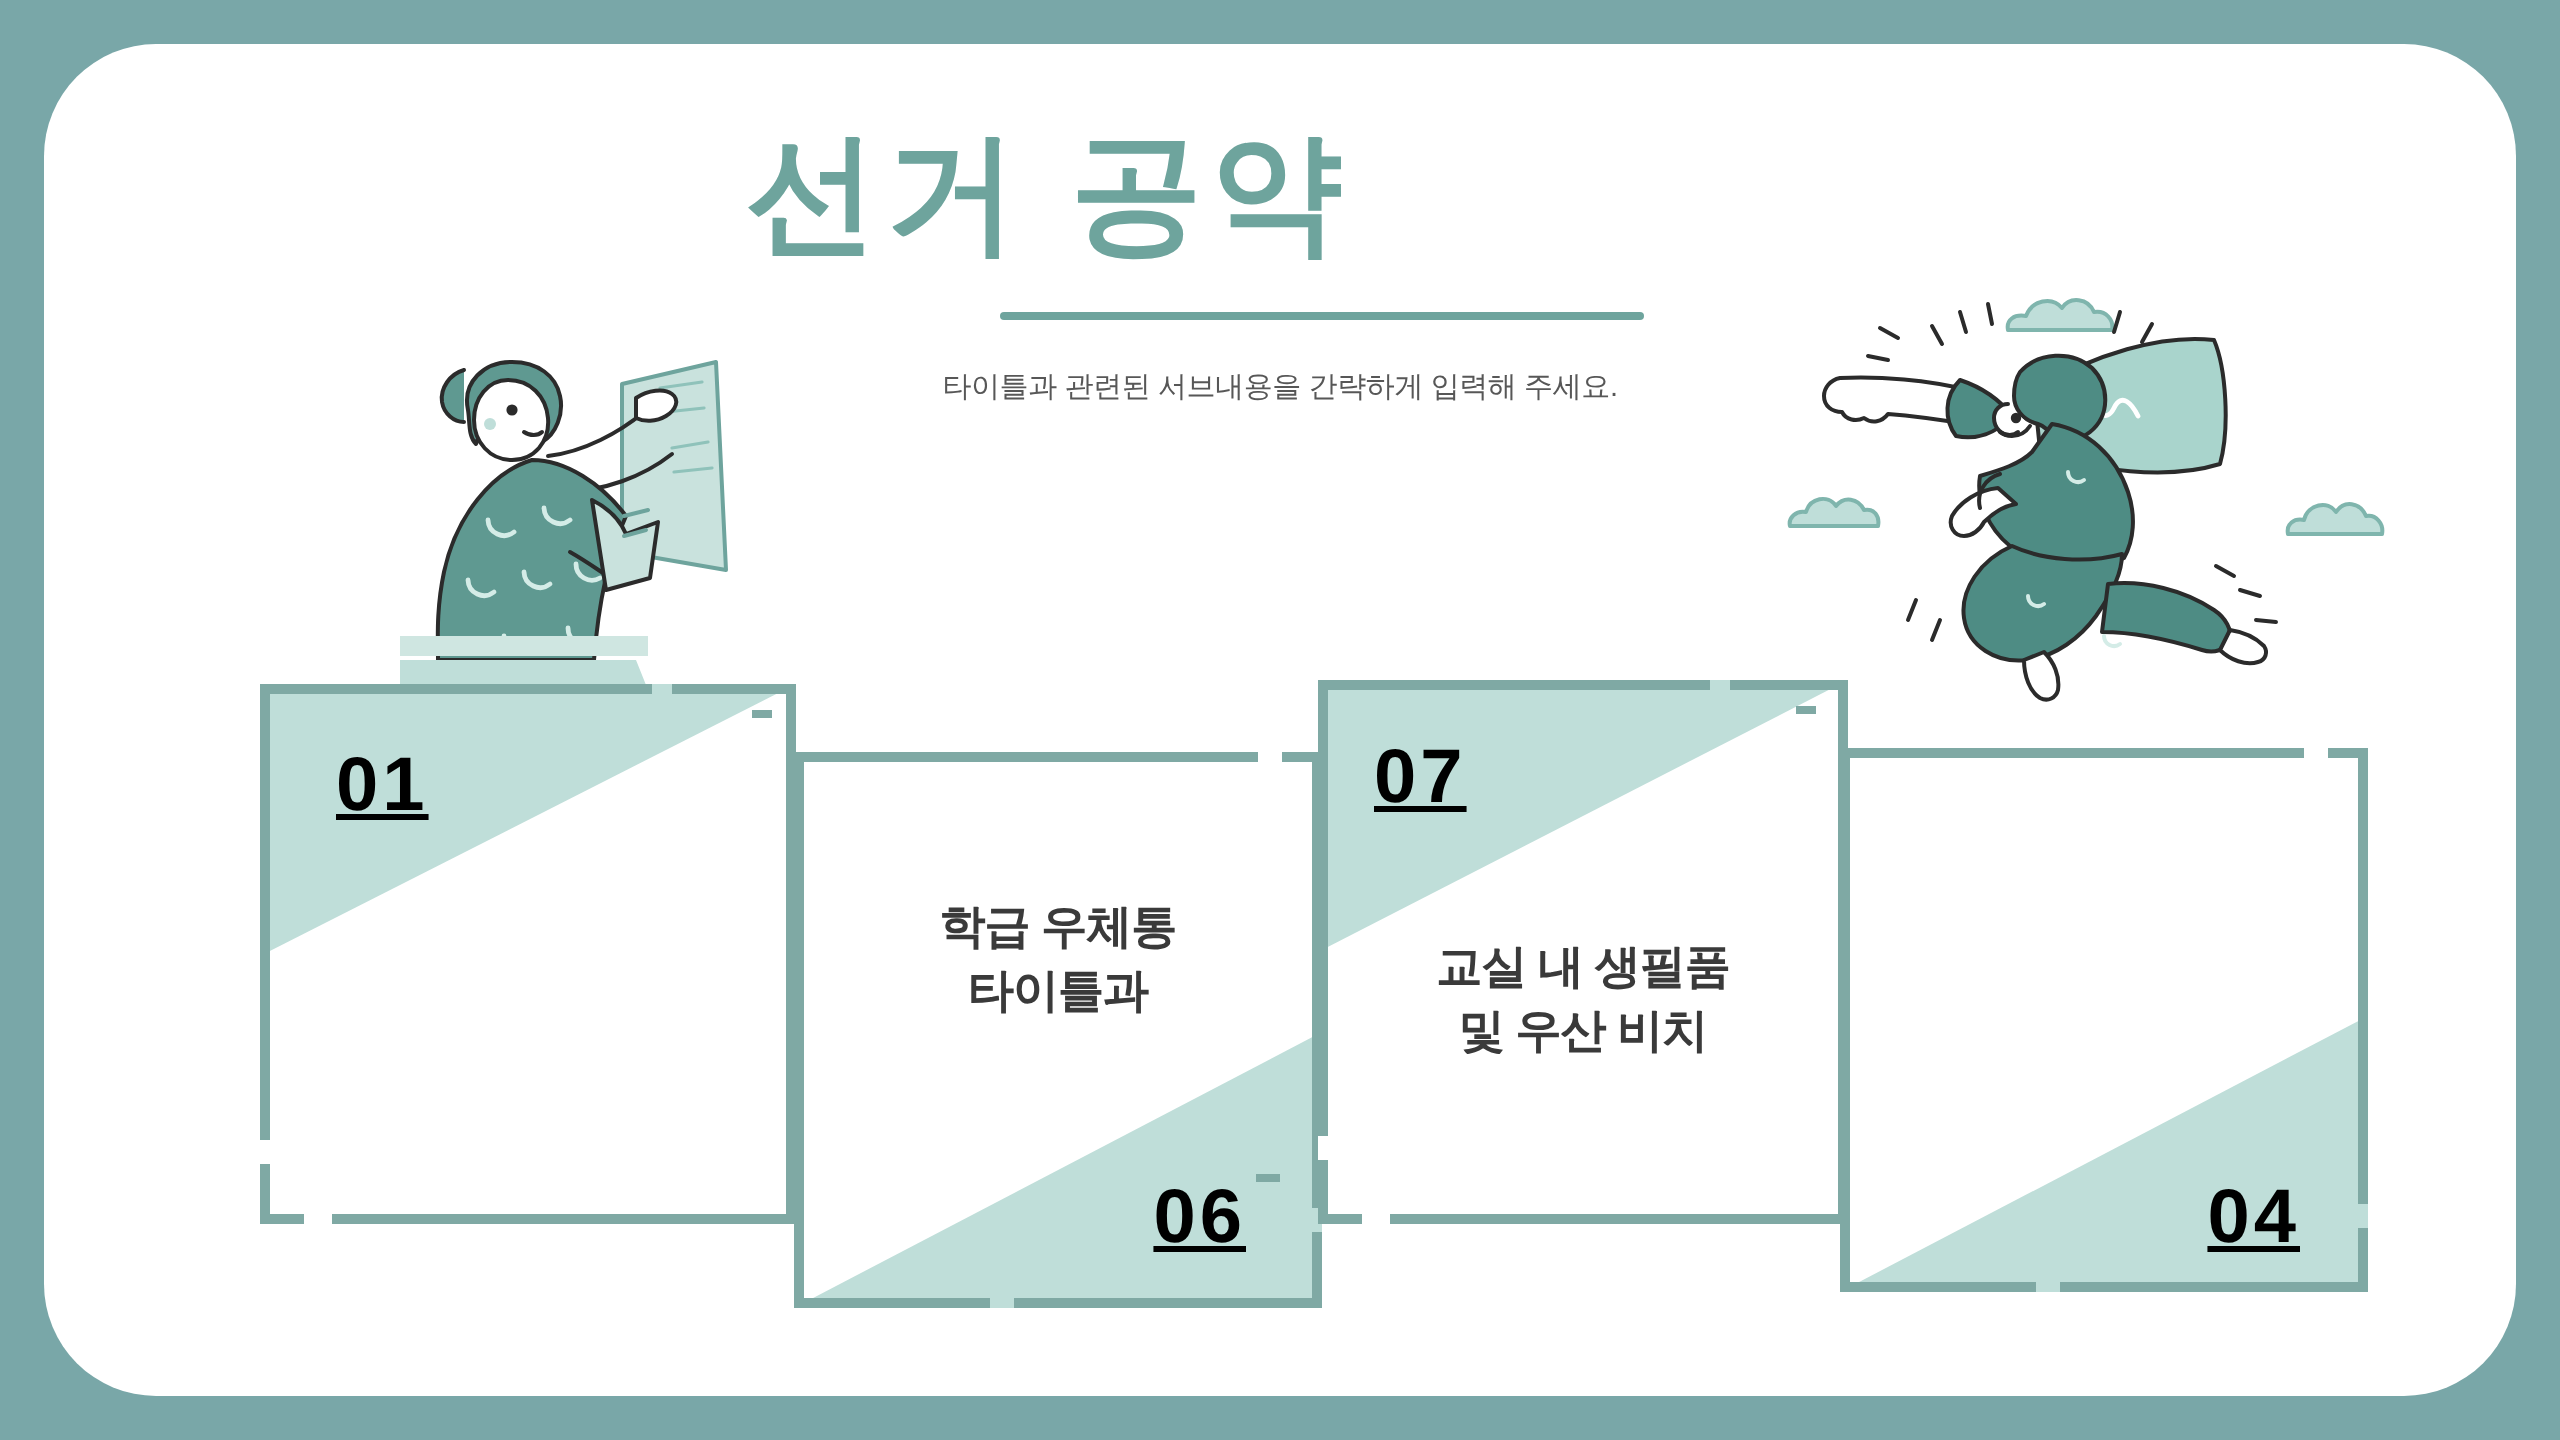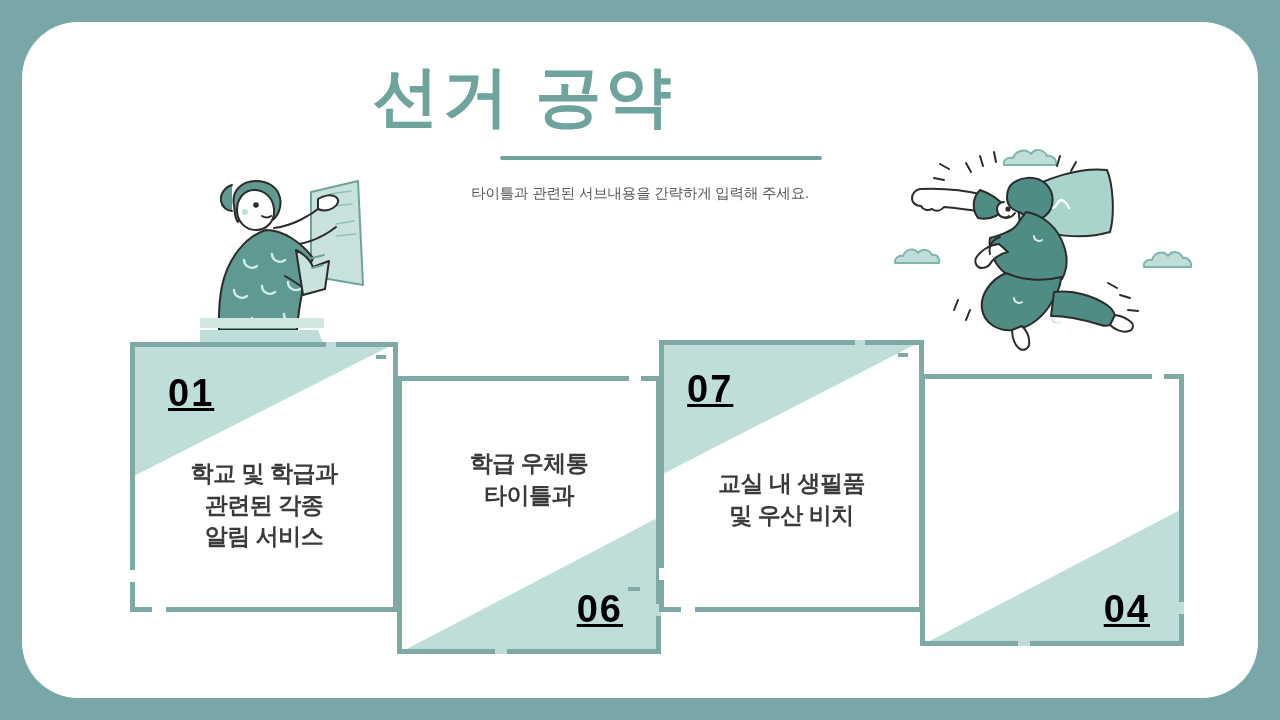--- a/index.html
+++ b/index.html
@@ -249,23 +249,20 @@
 
       <div class="bd" style="left:0; top:0; width:196px; height:5px;"></div>
       <div class="bd" style="left:206px; top:0; width:62px; height:5px;"></div>
 
       <div class="bd" style="left:263px; top:0; width:5px; height:270px;"></div>
 
       <div class="bd" style="left:0; top:265px; width:22px; height:5px;"></div>
       <div class="bd" style="left:36px; top:265px; width:232px; height:5px;"></div>
 
       <div class="card-num" style="left:38px; top:32px;">01</div>
-      <div class="card-text" style="top:116px;">학교 및 학급과
-관련된 각종
-알림 서비스</div>
     </div>
 
     <div class="card card2">
       <div class="card-bg">
         <svg width="264" height="278" viewBox="0 0 264 278" preserveAspectRatio="none">
           <polygon points="264,140 264,278 0,278" fill="#bfded9"></polygon>
         </svg>
       </div>
       <div class="bd" style="left:0; top:0; width:5px; height:278px;"></div>
       <div class="bd" style="left:0; top:0; width:232px; height:5px;"></div>

